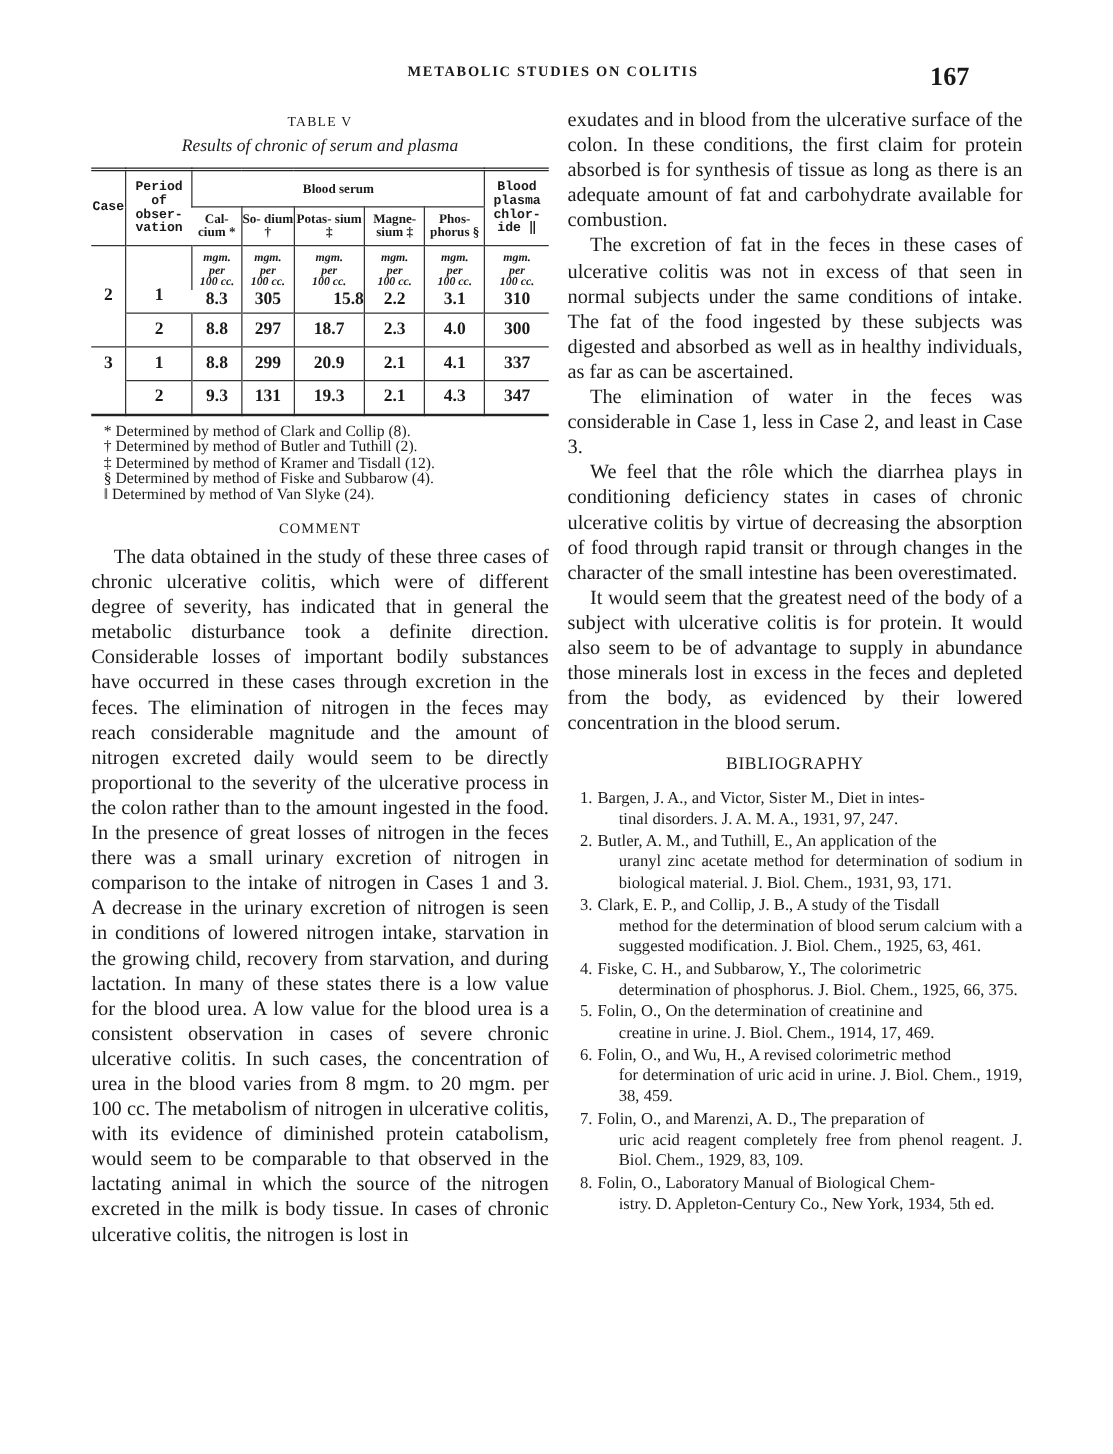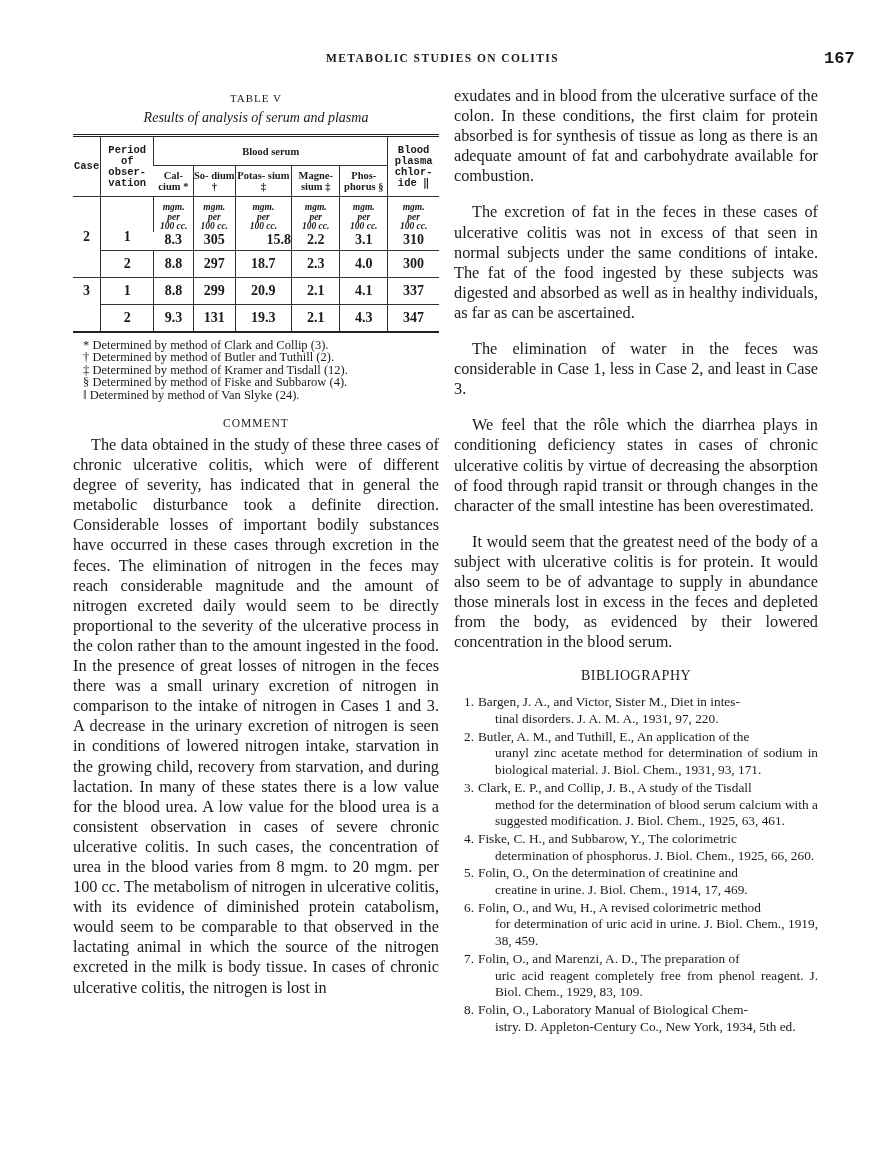--- a/index.html
+++ b/index.html
@@ -5,21 +5,21 @@
   html, body { margin: 0; padding: 0; background: #ffffff; }
   body {
     width: 890px; height: 1163px; position: relative; overflow: hidden;
     font-family: "Liberation Serif", "DejaVu Serif", serif; color: #1a1a1a;
   }
   .running-head {
     position: absolute; top: 52px; left: 326px;
     font-size: 11.5px; letter-spacing: 1.4px; font-weight: bold;
   }
   .page-number {
-    position: absolute; top: 49px; left: 824px; font-size: 17px; font-weight: bold; font-family: Liberation Mono, monospace;
+    position: absolute; top: 49px; left: 744px; font-size: 21px; font-weight: bold;
   }
   .col-left { position: absolute; left: 73px; top: 86px; width: 366px; }
   .col-right { position: absolute; left: 454px; top: 86px; width: 364px; }
 
   .table-label { text-align: center; font-size: 11px; letter-spacing: 1px; margin-top: 6px; }
   .table-caption { text-align: center; font-size: 14px; font-style: italic; margin-top: 6px; }
 
   table.data {
     margin-top: 8px; width: 366px; border-collapse: collapse; font-size: 13px;
     border-top: 3px double #222; border-bottom: 2px solid #222;
@@ -40,38 +40,38 @@
   td.case-col { font-weight: bold; font-size: 14px; }
 
   .footnotes { margin-top: 6px; font-size: 12.5px; line-height: 12.5px; padding-left: 10px; }
   .footnote { white-space: nowrap; }
 
   .section-heading { text-align: center; font-size: 11.5px; letter-spacing: 1px; font-weight: normal; margin-top: 16px; margin-bottom: 6px; }
   .section-heading.big { font-size: 14px; font-weight: normal; margin-top: 16px; margin-bottom: 10px; letter-spacing: 0.5px; }
 
   p.body { margin: 0; font-size: 16.3px; line-height: 20.1px; text-align: justify; text-indent: 18px; }
   p.body.noindent { text-indent: 0; }
-  p.body + p.body { margin-top: 16px; }
+  p.body + p.body { margin-top: 0px; }
 
   .bib-list { font-size: 13.3px; line-height: 16.7px; }
   .bib-item { display: flex; text-align: justify; margin-bottom: 1px; }
   .bib-num { width: 18px; flex: none; text-align: right; padding-right: 4px; padding-left: 2px; }
   .bib-text { flex: 1; padding-left: 0; }
   .bib-text .first { display: block; }
   .bib-text .rest { display: block; padding-left: 17px; }
 </style>
 </head>
 <body>
 
 <div class="running-head">METABOLIC STUDIES ON COLITIS</div>
 <div class="page-number">167</div>
 
 <div class="col-left">
   <div class="table-label">TABLE V</div>
-  <div class="table-caption">Results of analysis of serum and plasma</div>
+  <div class="table-caption">Results of chronic of serum and plasma</div>
 
   <table class="data">
     <colgroup>
       <col style="width:28px">
         <col style="width:55px">
         <col style="width:42px">
         <col style="width:44px">
       <col style="width:44px">
         <col style="width:50px">
         <col style="width:50px">
@@ -162,21 +162,21 @@
           <td class="val ln">131</td>
           <td class="val ln">19.3</td>
           <td class="val ln">2.1</td>
           <td class="val ln">4.3</td>
           <td class="val ln">347</td>
         </tr>
       </tbody>
   </table>
 
   <div class="footnotes">
-    <div class="footnote">* Determined by method of Clark and Collip (3).</div>
+    <div class="footnote">* Determined by method of Clark and Collip (8).</div>
     <div class="footnote">† Determined by method of Butler and Tuthill (2).</div>
     <div class="footnote">‡ Determined by method of Kramer and Tisdall (12).</div>
     <div class="footnote">§ Determined by method of Fiske and Subbarow (4).</div>
     <div class="footnote">‖ Determined by method of Van Slyke (24).</div>
   </div>
 
   <div class="section-heading">COMMENT</div>
   <p class="body">The data obtained in the study of these three cases of chronic ulcerative colitis, which were of different degree of severity, has indicated that in general the metabolic disturbance took a definite direction. Considerable losses of important bodily substances have occurred in these cases through excretion in the feces. The elimination of nitrogen in the feces may reach considerable magnitude and the amount of nitrogen excreted daily would seem to be directly proportional to the severity of the ulcerative process in the colon rather than to the amount ingested in the food. In the presence of great losses of nitrogen in the feces there was a small urinary excretion of nitrogen in comparison to the intake of nitrogen in Cases 1 and 3. A decrease in the urinary excretion of nitrogen is seen in conditions of lowered nitrogen intake, starvation in the growing child, recovery from starvation, and during lactation. In many of these states there is a low value for the blood urea. A low value for the blood urea is a consistent observation in cases of severe chronic ulcerative colitis. In such cases, the concentration of urea in the blood varies from 8 mgm. to 20 mgm. per 100 cc. The metabolism of nitrogen in ulcerative colitis, with its evidence of diminished protein catabolism, would seem to be comparable to that observed in the lactating animal in which the source of the nitrogen excreted in the milk is body tissue. In cases of chronic ulcerative colitis, the nitrogen is lost in</p>
 </div>
 
@@ -186,42 +186,42 @@
   <p class="body">The elimination of water in the feces was considerable in Case 1, less in Case 2, and least in Case 3.</p>
   <p class="body">We feel that the rôle which the diarrhea plays in conditioning deficiency states in cases of chronic ulcerative colitis by virtue of decreasing the absorption of food through rapid transit or through changes in the character of the small intestine has been overestimated.</p>
   <p class="body">It would seem that the greatest need of the body of a subject with ulcerative colitis is for protein. It would also seem to be of advantage to supply in abundance those minerals lost in excess in the feces and depleted from the body, as evidenced by their lowered concentration in the blood serum.</p>
 
   <div class="section-heading big">BIBLIOGRAPHY</div>
   <div class="bib-list" id="bib-list">
       <div class="bib-item">
         <span class="bib-num">1.</span>
         <span class="bib-text">
           <span class="first">Bargen, J. A., and Victor, Sister M., Diet in intes-</span>
-          <span class="rest">tinal disorders. J. A. M. A., 1931, 97, 220.</span>
+          <span class="rest">tinal disorders. J. A. M. A., 1931, 97, 247.</span>
         </span>
       </div>
       <div class="bib-item">
         <span class="bib-num">2.</span>
         <span class="bib-text">
           <span class="first">Butler, A. M., and Tuthill, E., An application of the</span>
           <span class="rest">uranyl zinc acetate method for determination of sodium in biological material. J. Biol. Chem., 1931, 93, 171.</span>
         </span>
       </div>
       <div class="bib-item">
         <span class="bib-num">3.</span>
         <span class="bib-text">
           <span class="first">Clark, E. P., and Collip, J. B., A study of the Tisdall</span>
           <span class="rest">method for the determination of blood serum calcium with a suggested modification. J. Biol. Chem., 1925, 63, 461.</span>
         </span>
       </div>
       <div class="bib-item">
         <span class="bib-num">4.</span>
         <span class="bib-text">
           <span class="first">Fiske, C. H., and Subbarow, Y., The colorimetric</span>
-          <span class="rest">determination of phosphorus. J. Biol. Chem., 1925, 66, 260.</span>
+          <span class="rest">determination of phosphorus. J. Biol. Chem., 1925, 66, 375.</span>
         </span>
       </div>
       <div class="bib-item">
         <span class="bib-num">5.</span>
         <span class="bib-text">
           <span class="first">Folin, O., On the determination of creatinine and</span>
           <span class="rest">creatine in urine. J. Biol. Chem., 1914, 17, 469.</span>
         </span>
       </div>
       <div class="bib-item">

